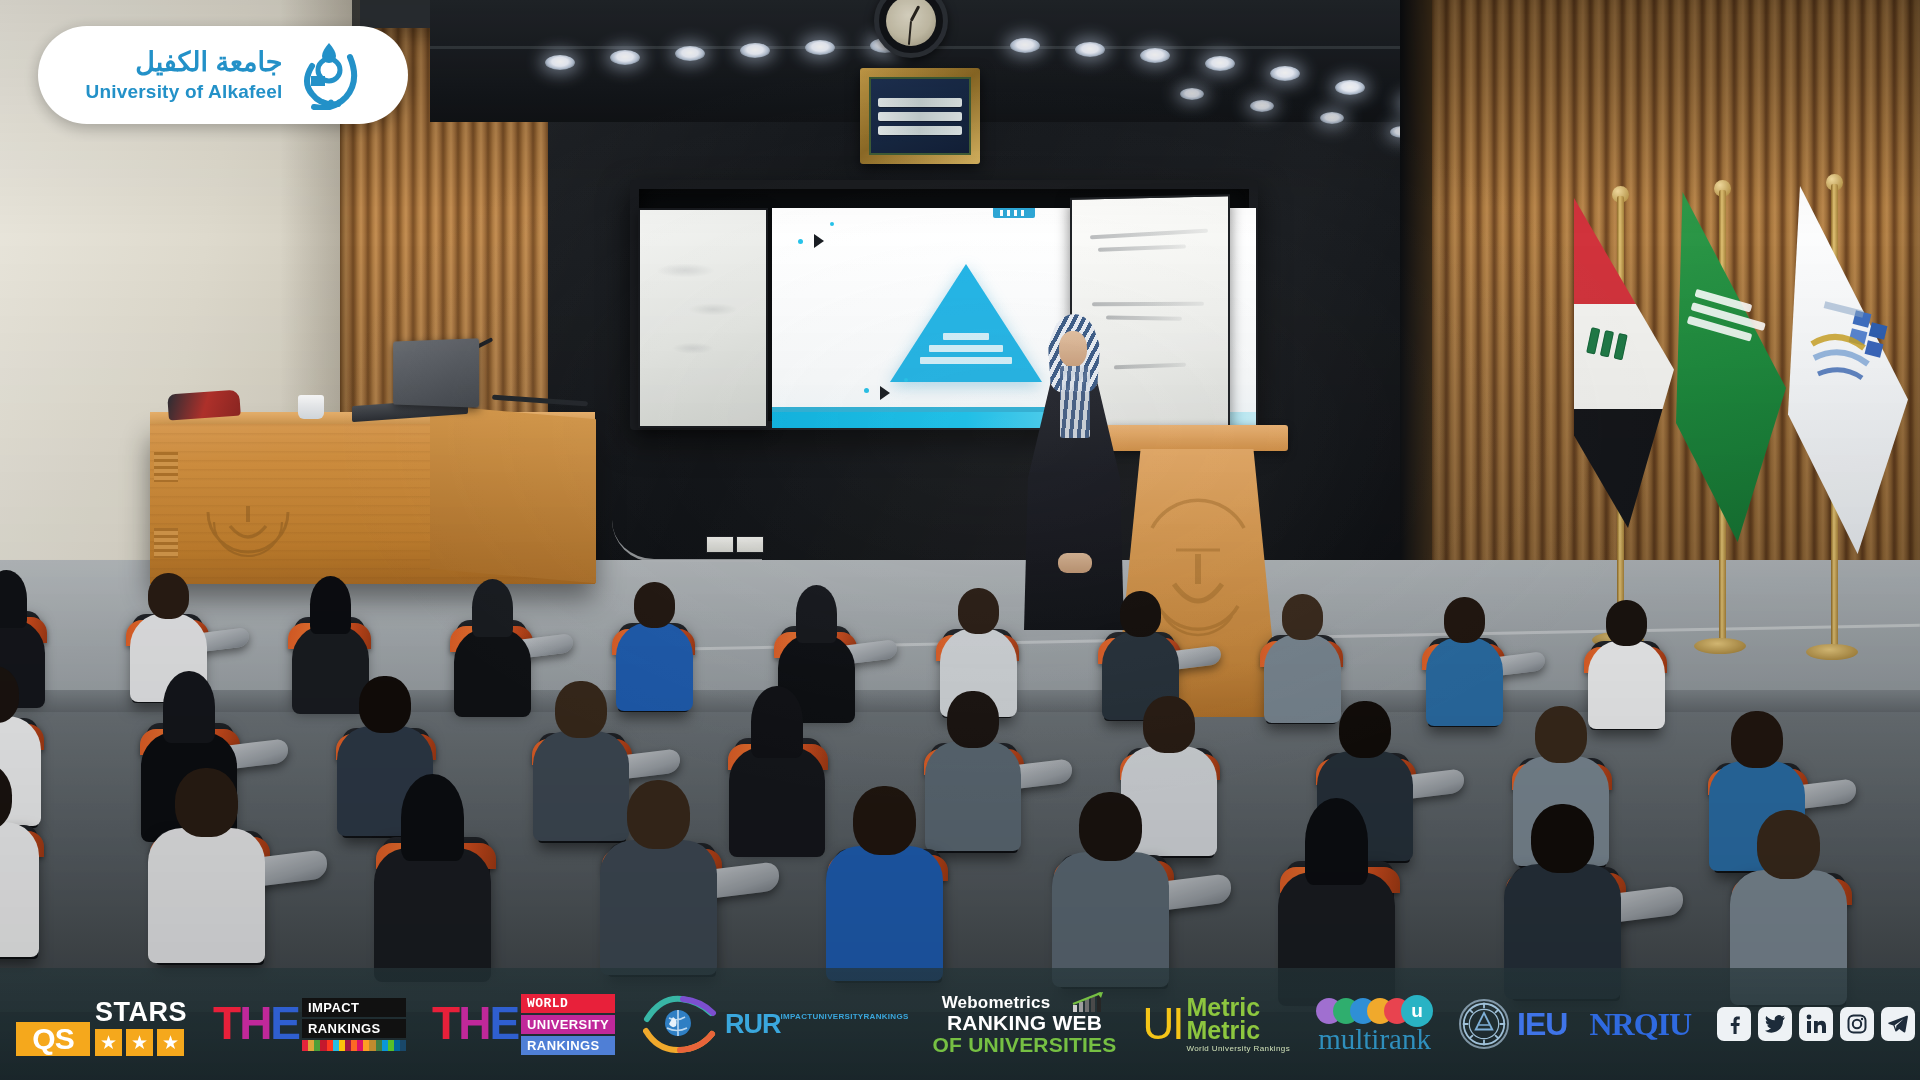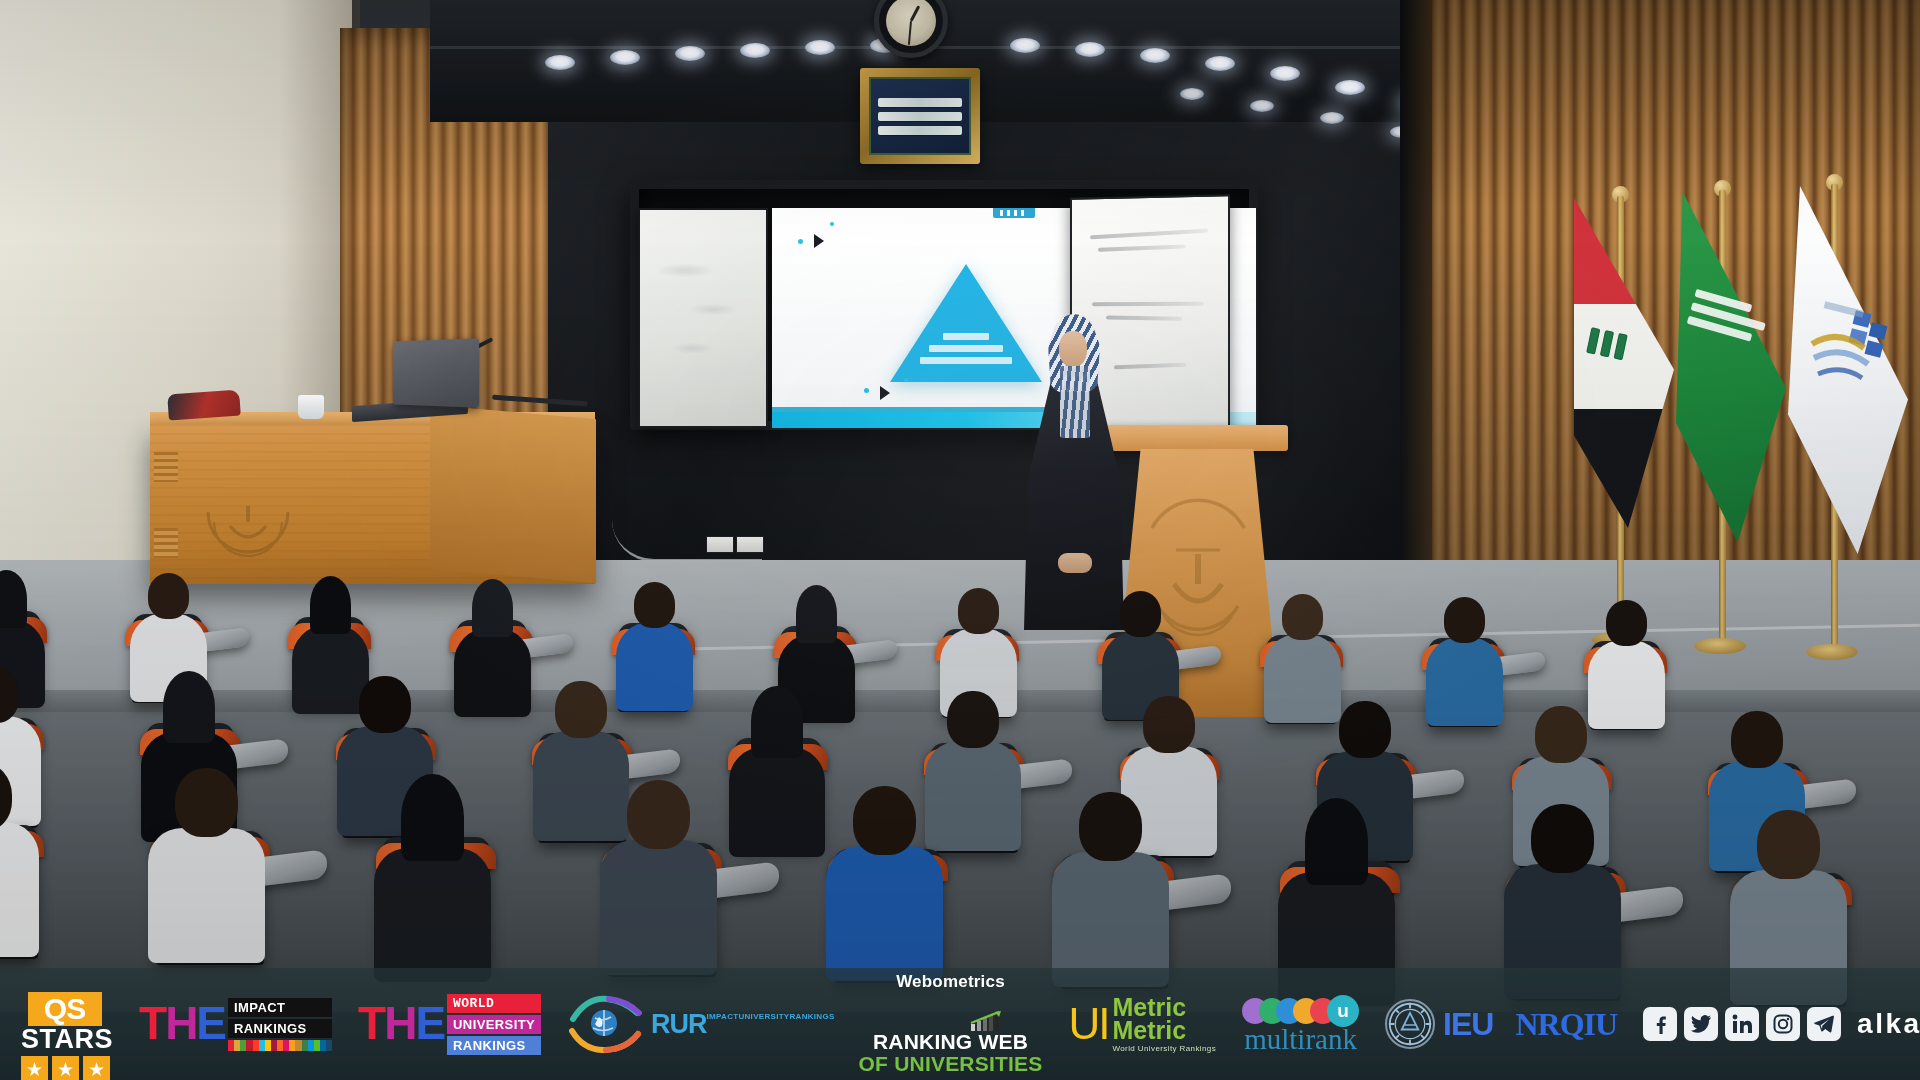--- a/index.html
+++ b/index.html
@@ -277,21 +277,21 @@
   .badge-en { font-size:19px; font-weight:bold; color:#2391c8; margin-top:6px; letter-spacing:.2px; }
   .badge-mark { width:62px; height:70px; flex:0 0 auto; }
 
   
   .bottombar { position:absolute; left:0; bottom:0; width:1920px; height:112px;
     background:linear-gradient(180deg, rgba(36,52,56,.72) 0%, rgba(30,46,50,.80) 55%, rgba(24,38,42,.86) 100%);
     display:flex; align-items:center; gap:0; padding:0 16px; overflow:hidden; }
   .lg { display:flex; align-items:center; flex:0 0 auto; }
 
   
-  .qs { display:flex; align-items:center; height:64px;flex-direction:column; }
+  .qs { display:flex; align-items:flex-end; height:64px; }
   .qs-box { background:#f5a81c; width:74px; display:flex; align-items:center;
     justify-content:center; }
   .qs-q { font-size:30px; font-weight:bold; color:#fff; letter-spacing:-1px; }
   .qs-right { display:flex; flex-direction:column; justify-content:center; margin-left:5px; }
   .qs-stars-word { font-size:27px; font-weight:bold; color:#fff; letter-spacing:.5px; line-height:1; }
   .qs-stars { display:flex; gap:4px; margin-top:3px; }
   .qs-star { width:27px; height:27px; background:#f5a81c; display:flex;
     align-items:center; justify-content:center; color:#fff; font-size:19px; line-height:1; }
 
   
@@ -310,21 +310,21 @@
 
   
   .rur { display:flex; align-items:center; margin-left:28px; gap:8px; }
   .rur-eye { width:74px; height:58px; position:relative; }
   .rur-txt { display:flex; flex-direction:row; line-height:1; }
   .rur-big { font-size:27px; font-weight:bold; color:#3aa7dd; letter-spacing:-1px; }
   .rur-small { font-size:8px; font-weight:bold; color:#3aa7dd; letter-spacing:.3px; margin-top:2px; }
 
   
   .web { display:flex; flex-direction:column; margin-left:24px; line-height:1.05; }
-  .web-top { display:flex; align-items:flex-end; gap:21px;flex-direction:column; }
+  .web-top { display:flex; align-items:flex-end; gap:21px; }
   .web-name { font-size:17px; font-weight:bold; color:#fff; letter-spacing:.2px; }
   .web-chart { width:36px; height:20px; }
   .web-l1 { font-size:21px; font-weight:bold; color:#fff; letter-spacing:.2px; }
   .web-l2 { font-size:21px; font-weight:bold; color:#76c043; letter-spacing:.2px; }
 
   
   .uig { display:flex; align-items:center; margin-left:26px; gap:4px; }
   .uig-ui { font-size:44px; font-weight:normal; color:#f5c518; line-height:.85; letter-spacing:-2px; }
   .uig-r { display:flex; flex-direction:column; line-height:.92; }
   .uig-g { font-size:25px; font-weight:bold; color:#8dc63f; }
@@ -728,20 +728,36 @@
         <div class="person" style="left: 1756.96px; top: 170px;">
           <div class="p-head" style="width: 33.6px; height: 24.64px; left: 14.56px; top: 56px; background: rgb(192, 148, 104);"></div>
           <div class="p-body" style="width: 116.48px; height: 134.4px; left: -26.88px; top: 60.48px; background: rgb(124, 138, 149);"></div>
           <div class="p-head" style="width: 62.72px; height: 69.44px; left: 0px; top: 0px; background: rgb(58, 42, 28);"></div>
         </div>
       </div>
 
     <div class="photo-grade"></div>
   </div>
 
+  <div class="badge">
+    <div class="badge-txt">
+      <div class="badge-ar">جامعة الكفيل</div>
+      <div class="badge-en">University of Alkafeel</div>
+    </div>
+    <svg class="badge-mark" viewBox="0 0 62 70">
+      <path d="M31 3 q7 8 7 13 a7 7 0 0 1 -14 0 q0 -5 7 -13z" fill="#2391c8"></path>
+      <circle cx="31" cy="30" r="11" fill="none" stroke="#2391c8" stroke-width="5"></circle>
+      <path d="M52 17 q10 24 -4 40 q-13 14 -32 10" fill="none" stroke="#2391c8" stroke-width="6" stroke-linecap="round"></path>
+      <path d="M14 26 q-10 16 0 28 q9 12 26 10" fill="none" stroke="#2391c8" stroke-width="6" stroke-linecap="round"></path>
+      <path d="M13 36 h14 v10 h-14z" fill="#2391c8"></path>
+      <circle cx="25" cy="62" r="2.6" fill="#2391c8"></circle>
+      <circle cx="33" cy="62" r="2.6" fill="#2391c8"></circle>
+      <circle cx="41" cy="62" r="2.6" fill="#2391c8"></circle>
+    </svg>
+  </div>
 
   <div class="bottombar">
 
     <div class="lg qs">
       <div class="qs-box">
         <span class="qs-q">QS</span>
       </div>
       <div class="qs-right">
         <div class="qs-stars-word">STARS</div>
         <div class="qs-stars">

